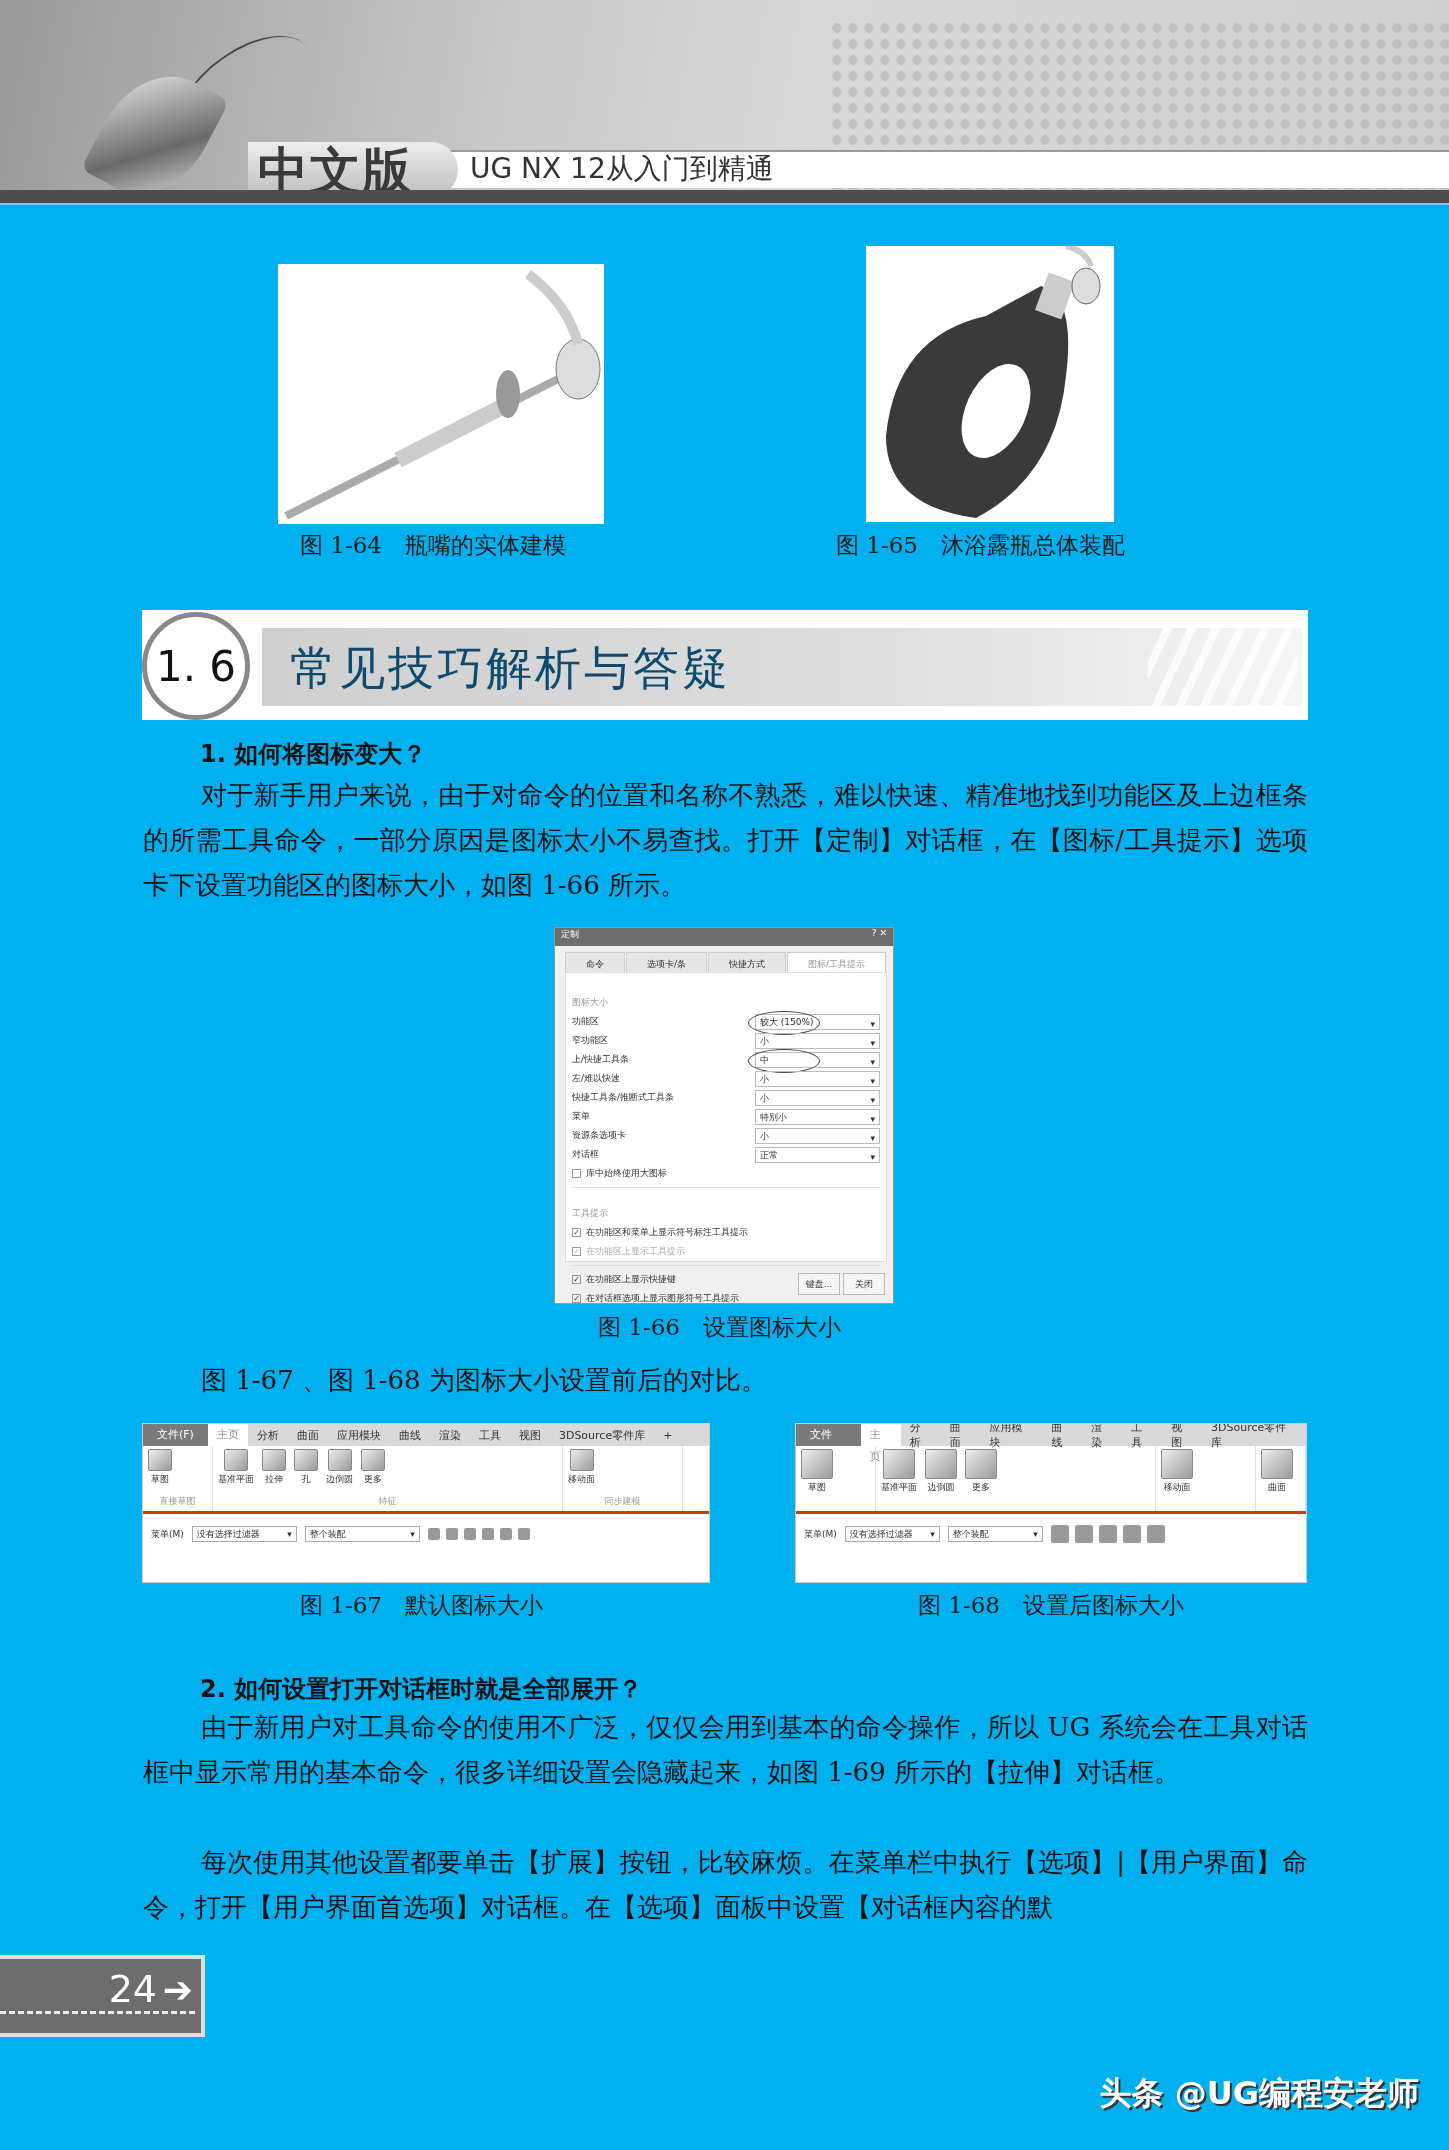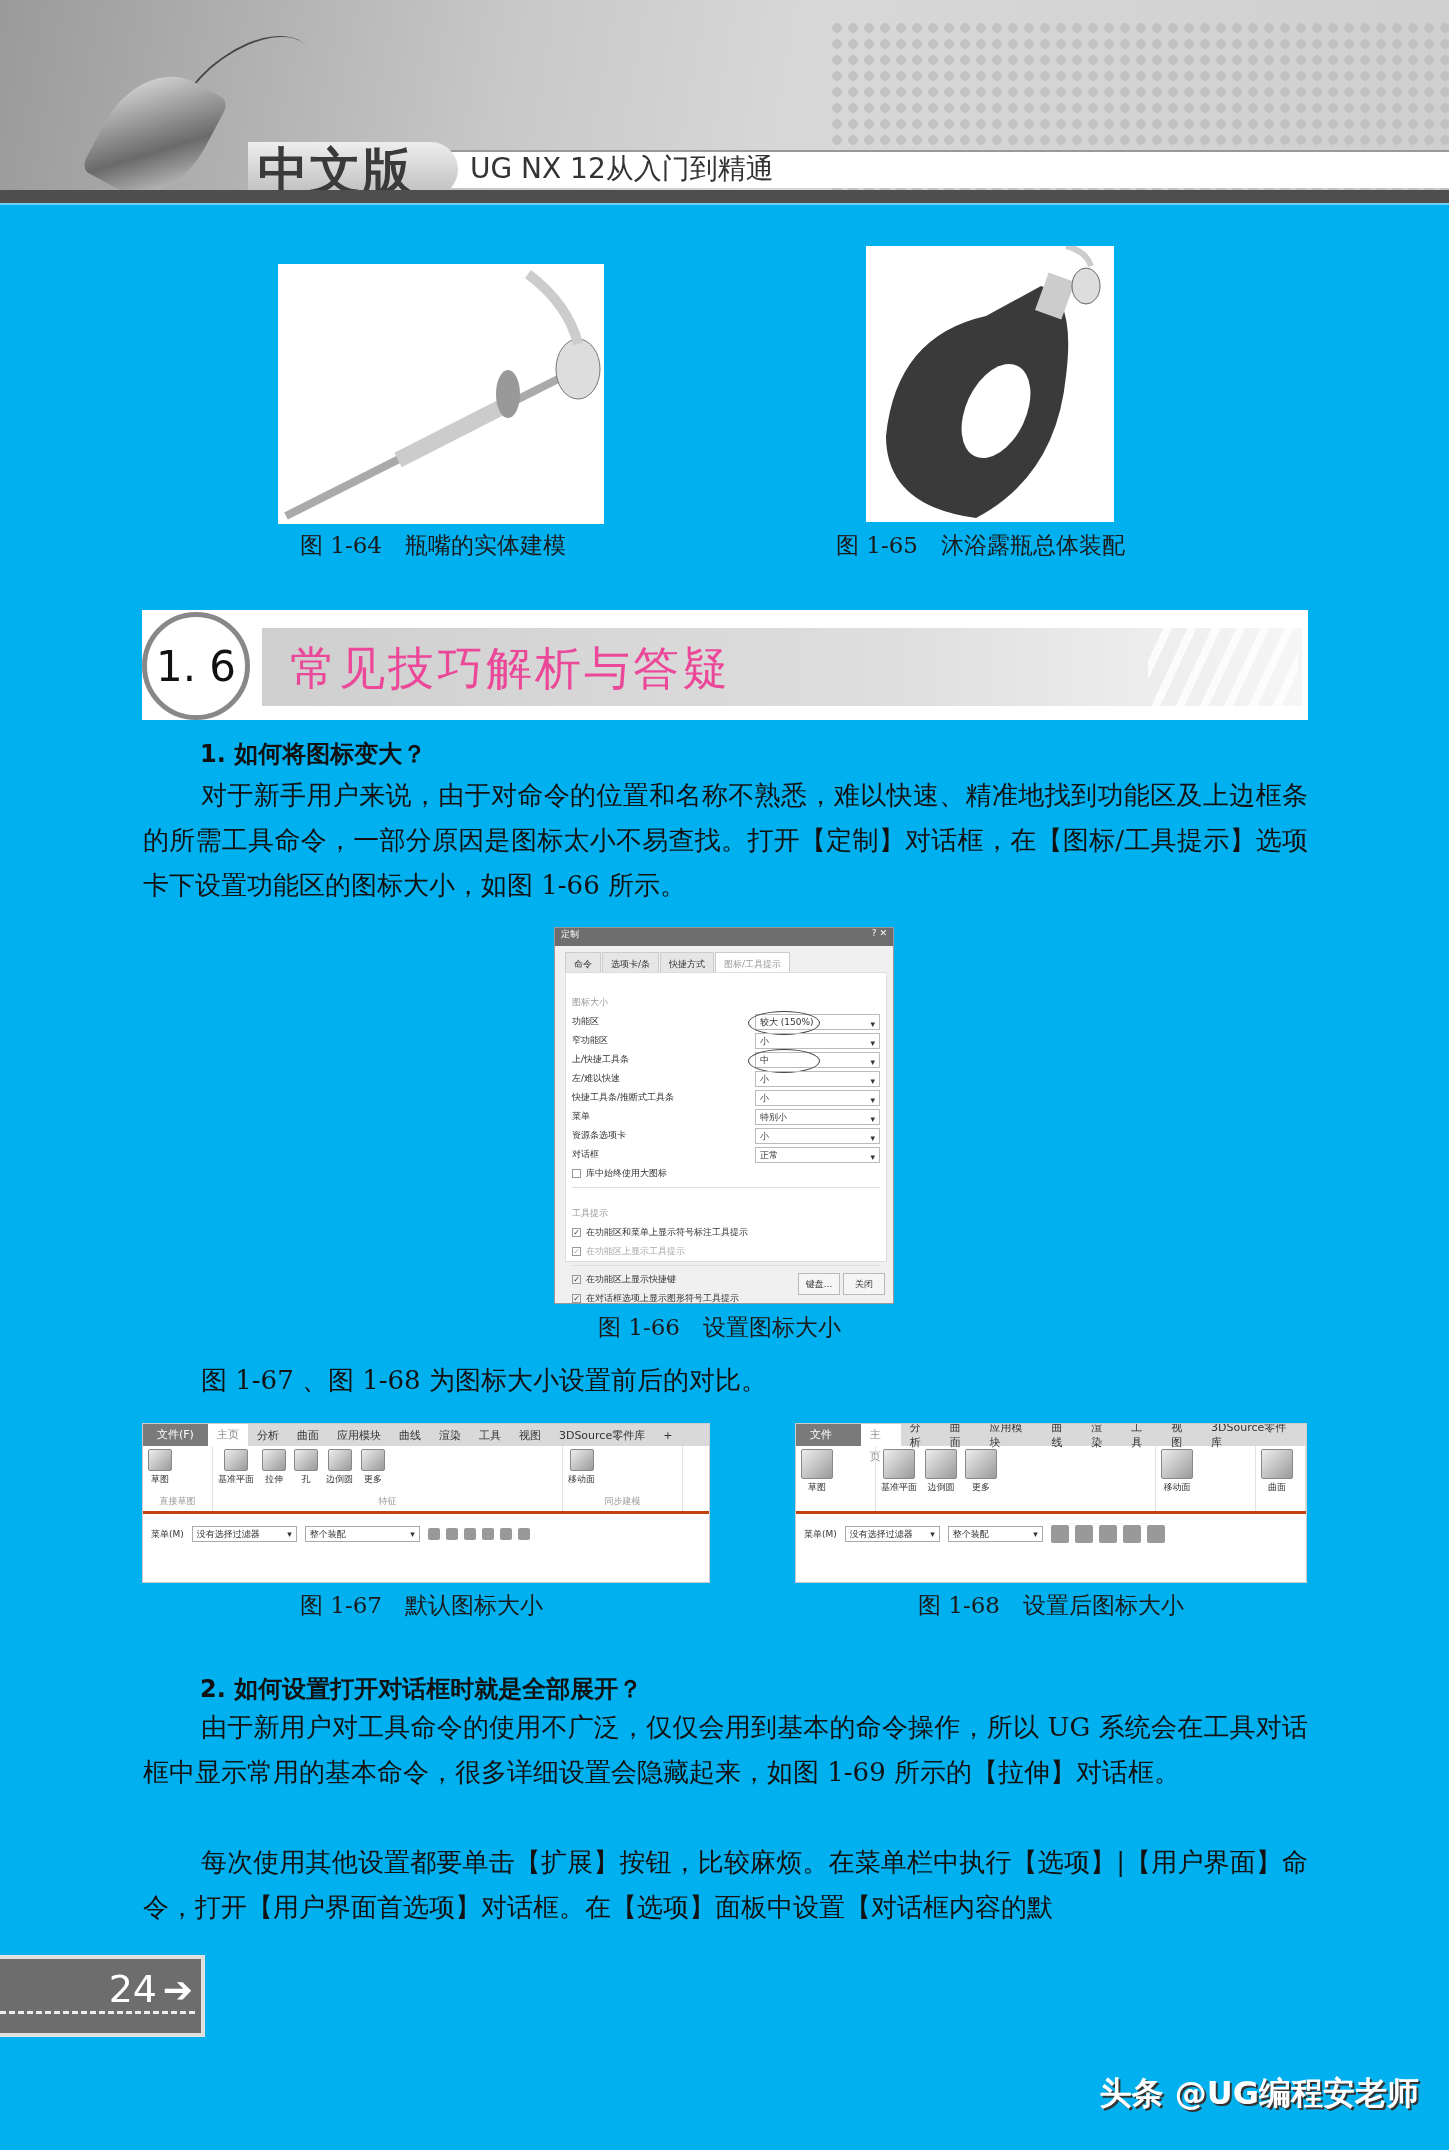--- a/index.html
+++ b/index.html
@@ -19,30 +19,30 @@
   .header .lightline{position:absolute;left:0;top:203px;width:1449px;height:2px;background:#6fd0f5}
 
   .figure-img{position:absolute;background:#fff}
   .caption{position:absolute;font-size:23px;color:#1a1a1a;white-space:nowrap}
   .section-banner{position:absolute;left:142px;top:610px;width:1166px;height:110px;background:#fff}
   .section-banner .grad{position:absolute;left:120px;top:18px;width:1040px;height:78px;background:linear-gradient(90deg,#cfcfcf,#dedede 60%,#f6f6f6)}
   .section-banner .stripes{position:absolute;right:10px;top:18px;width:150px;height:78px;
     background:repeating-linear-gradient(115deg,transparent 0 14px,#fff 14px 22px);opacity:.8}
   .section-banner .num-circle{position:absolute;left:0;top:2px;width:108px;height:108px;border-radius:50%;border:5px solid #888;background:#fff;
     display:flex;align-items:center;justify-content:center;font-family:"DejaVu Sans",sans-serif;font-size:42px;color:#111}
-  .section-banner .sec-title{position:absolute;left:148px;top:28px;font-family:Liberation Sans, sans-serif;font-size:46px;color:#ec4899;letter-spacing:3px}
+  .section-banner .sec-title{position:absolute;left:148px;top:28px;font-family:Liberation Sans, sans-serif;font-size:46px;color:#0c4a6e;letter-spacing:3px}
 
   .h3{position:absolute;font-family:"DejaVu Sans",sans-serif;font-weight:bold;font-size:24px;color:#111}
   .para{position:absolute;left:143px;width:1165px;font-size:26px;line-height:45px;color:#111;text-align:justify}
 
   
   .dialog{position:absolute;left:554px;top:927px;width:340px;height:377px;background:#f0f0f0;border:1px solid #999;font-family:"DejaVu Sans",sans-serif;font-size:9px;color:#333}
   .dialog .titlebar{height:18px;background:#6e6e6e;color:#fff;display:flex;align-items:flex-start;justify-content:space-between;padding:0 6px}
   .dialog .tabs{display:flex;padding:6px 0 0 10px;height:30px}
-  .dialog .tab{padding:5px 8px;border:1px solid #ccc;border-bottom:none;background:#e6e6e6;margin-right:1px}
+  .dialog .tab{padding:5px 20px;border:1px solid #ccc;border-bottom:none;background:#e6e6e6;margin-right:1px}
   .dialog .tab.active{background:#fff;color:#999}
   .dialog .panel{position:absolute;left:10px;top:44px;width:322px;height:290px;background:#fff;border:1px solid #ddd;padding:4px 6px}
   .dialog .grp{color:#999;margin:19px 0 3px}
   .dialog .row{display:flex;justify-content:space-between;align-items:center;height:19px}
   .dialog .sel{width:125px;height:16px;border:1px solid #bbb;display:flex;justify-content:space-between;align-items:flex-end;padding:0 4px;position:relative}
   .dialog .sel.circled::after{content:"";position:absolute;left:-8px;top:-4px;width:70px;height:22px;border:1.5px solid #444;border-radius:50%}
   .dialog .chk{display:flex;align-items:center;height:19px}
   .dialog .box{width:9px;height:9px;border:1px solid #999;margin-right:5px;font-size:8px;line-height:8px;text-align:center}
   .dialog .dim{color:#aaa}
   .dialog hr{border:none;border-top:1px solid #ddd;margin:4px 0}

